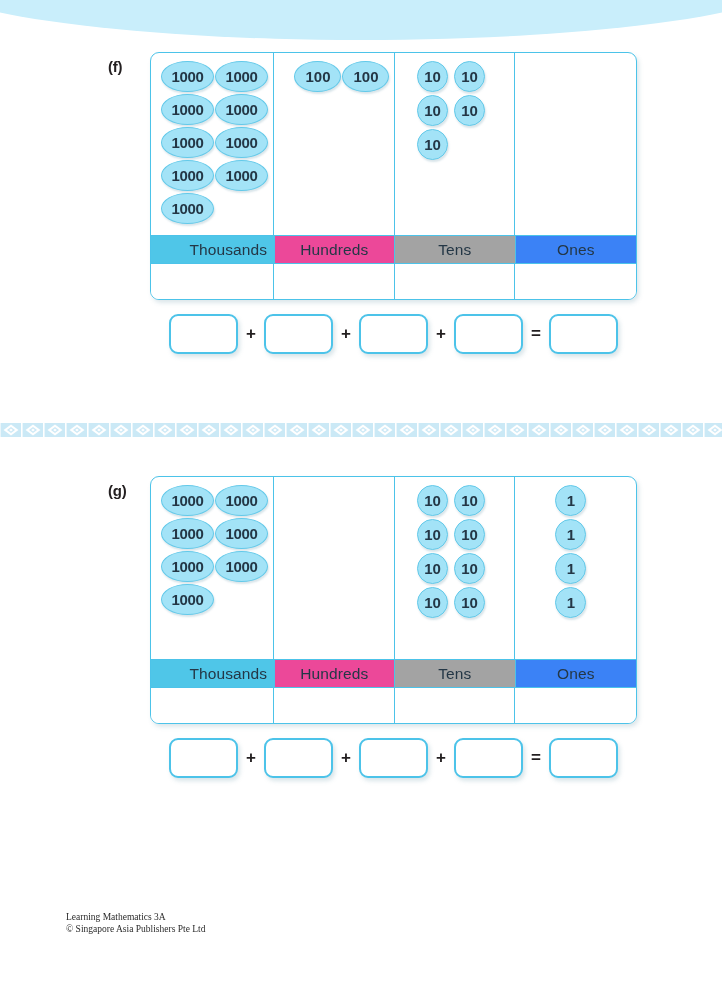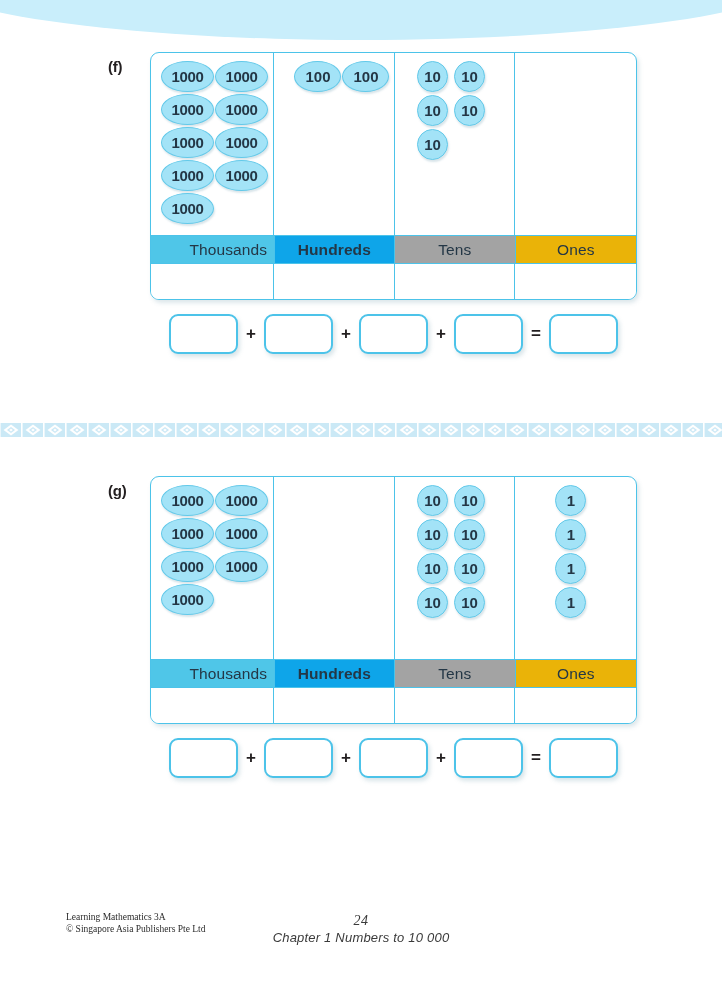--- a/index.html
+++ b/index.html
@@ -146,23 +146,23 @@
     align-items: center;
     justify-content: center;
     font-size: 15.5px;
     color: #243746;
     box-sizing: border-box;
     border-right: 1.6px solid #4cc3e9;
     letter-spacing: 0.1px;
   }
   .pv-head .hcell:last-child { border-right: none; }
   .h-th { width: 124px; background: #4fc6e8; padding-left: 32px; }
-  .h-hu { width: 121px; background: #0ea5e9; font-weight: bold; }
+  .h-hu { width: 121px; background: #ec4899; }
   .h-te { width: 121px; background: #a3a3a3; }
-  .h-on { width: 121px; background: #eab308; }
+  .h-on { width: 121px; background: #3b82f6; }
 
   
   .pv-blank {
     display: flex;
     height: 35px;
   }
   .pv-blank .bcell {
     box-sizing: border-box;
     border-right: 1.6px solid #4cc3e9;
     background: #fff;
@@ -406,19 +406,15 @@
       <div class="eq-op">=</div>
       <div class="eq-box"></div>
     </div>
   </div>
 
   <div class="footer">
     <div class="footer-left">
       <div>Learning Mathematics 3A</div>
       <div>© Singapore Asia Publishers Pte Ltd</div>
     </div>
-    <div class="footer-center">
-      <div class="page-num">24</div>
-      <div class="chapter-line">Chapter 1  Numbers to 10 000</div>
-    </div>
   </div>
 
 </div>
 
 </body></html>

